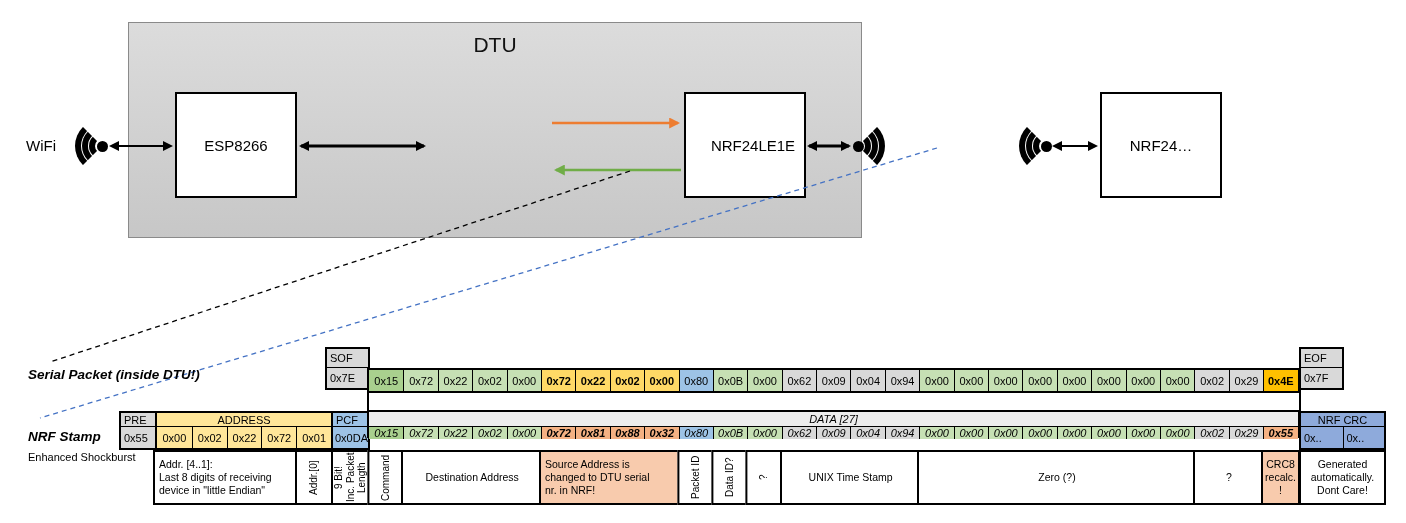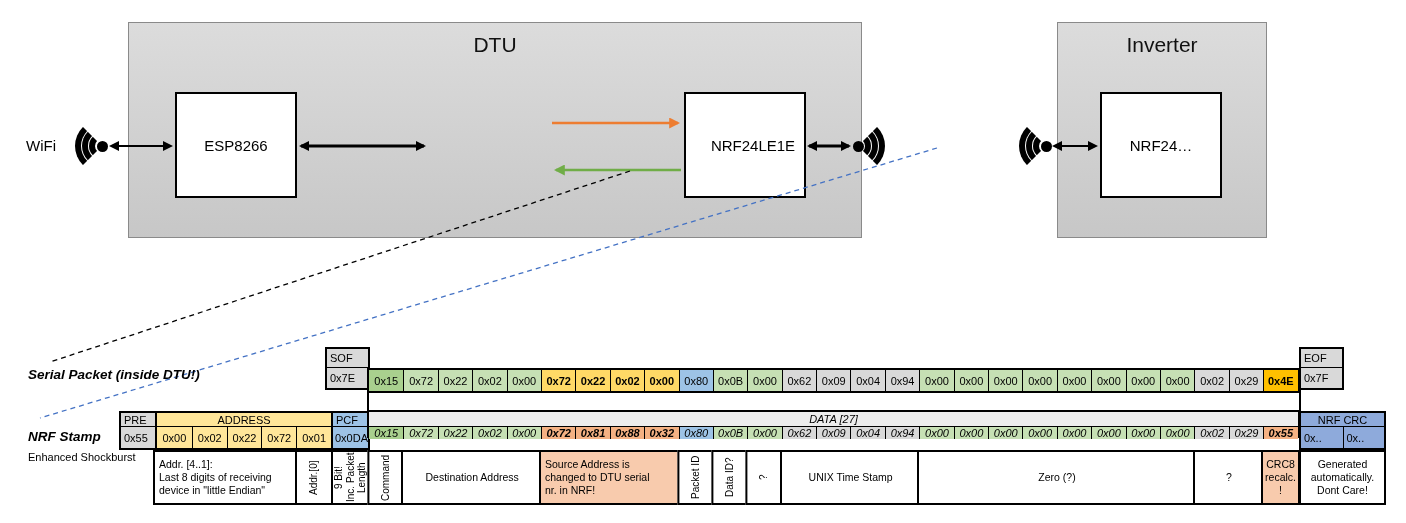--- a/index.html
+++ b/index.html
@@ -81,23 +81,20 @@
 <body>
 
 <div class="canvas">
 
   <div class="gray-box dtu-box">
     <div class="box-title">DTU</div>
   </div>
   <div class="chip" style="left:175px;">ESP8266</div>
   <div class="chip" style="left:684px;padding-left:16px;">NRF24LE1E</div>
 
-  <div class="gray-box inverter-box">
-    <div class="box-title">Inverter</div>
-  </div>
   <div class="chip" style="left:1100px;">NRF24…</div>
 
   <div class="wifi-label">WiFi</div>
 
   <div class="wifi L" style="left:72px;top:116px;">
     <i class="arc a1"></i>
       <i class="arc a2"></i>
       <i class="arc a3"></i>
       <i class="dot"></i>
   </div>

